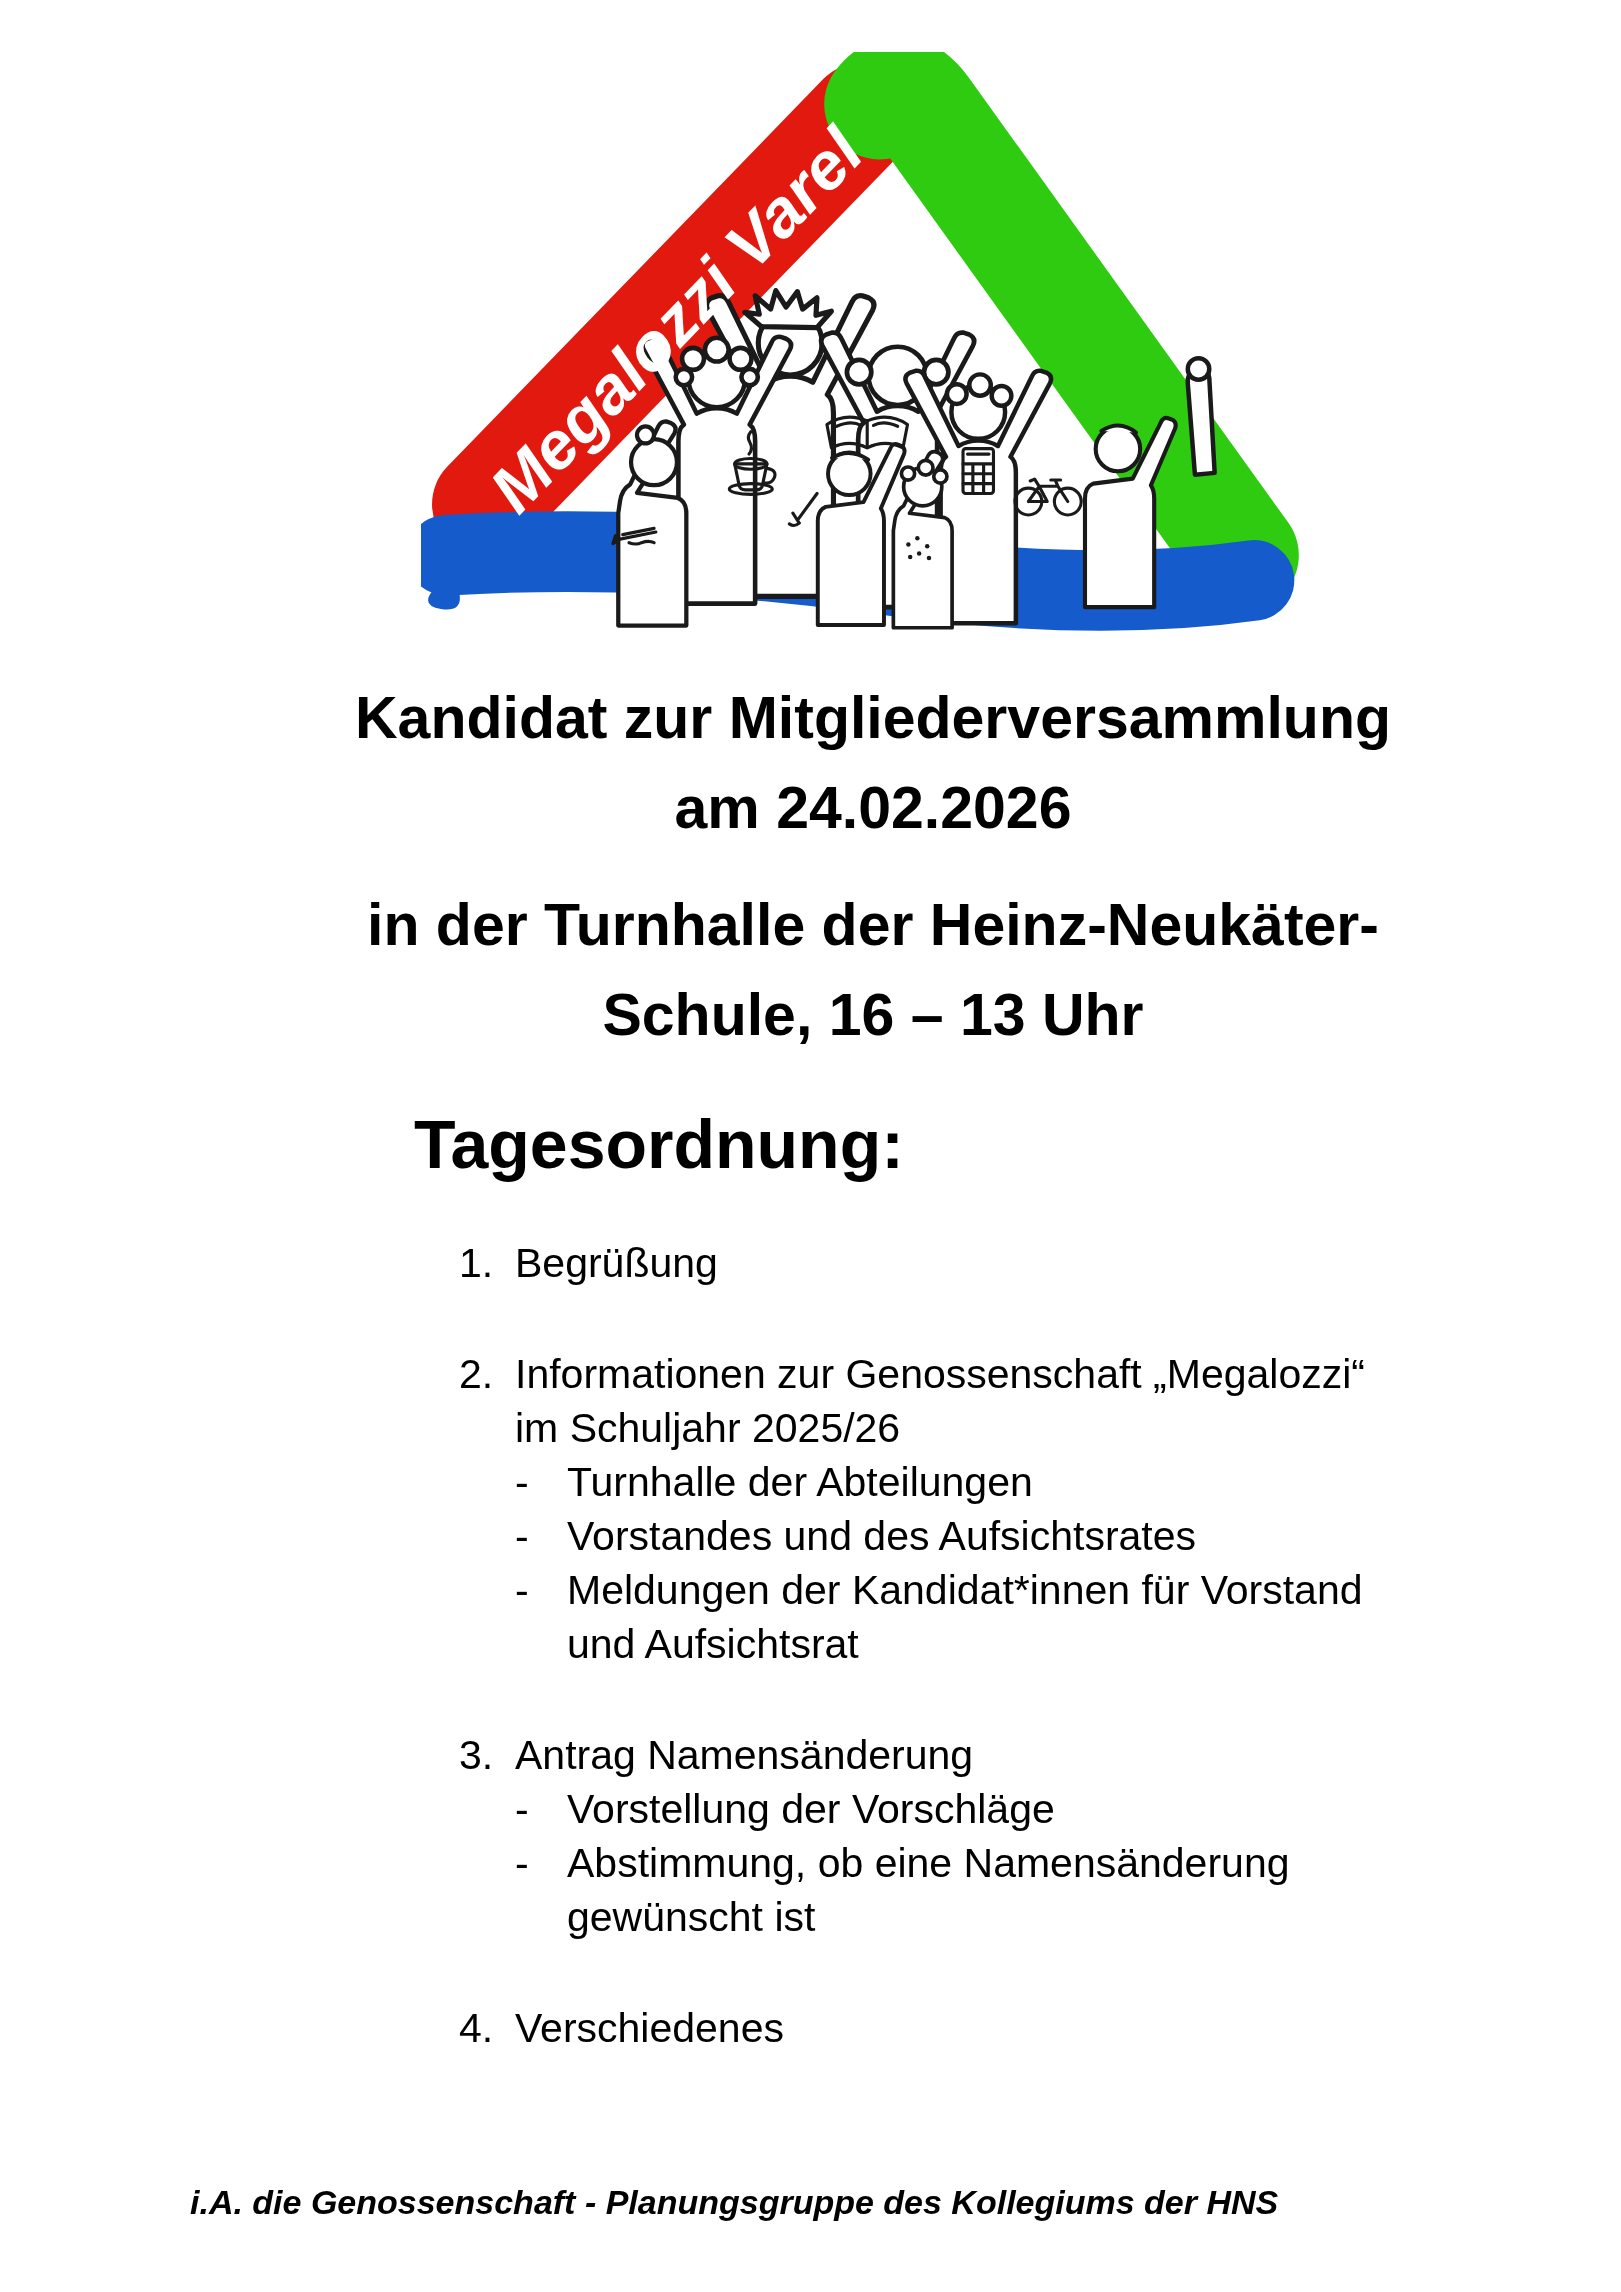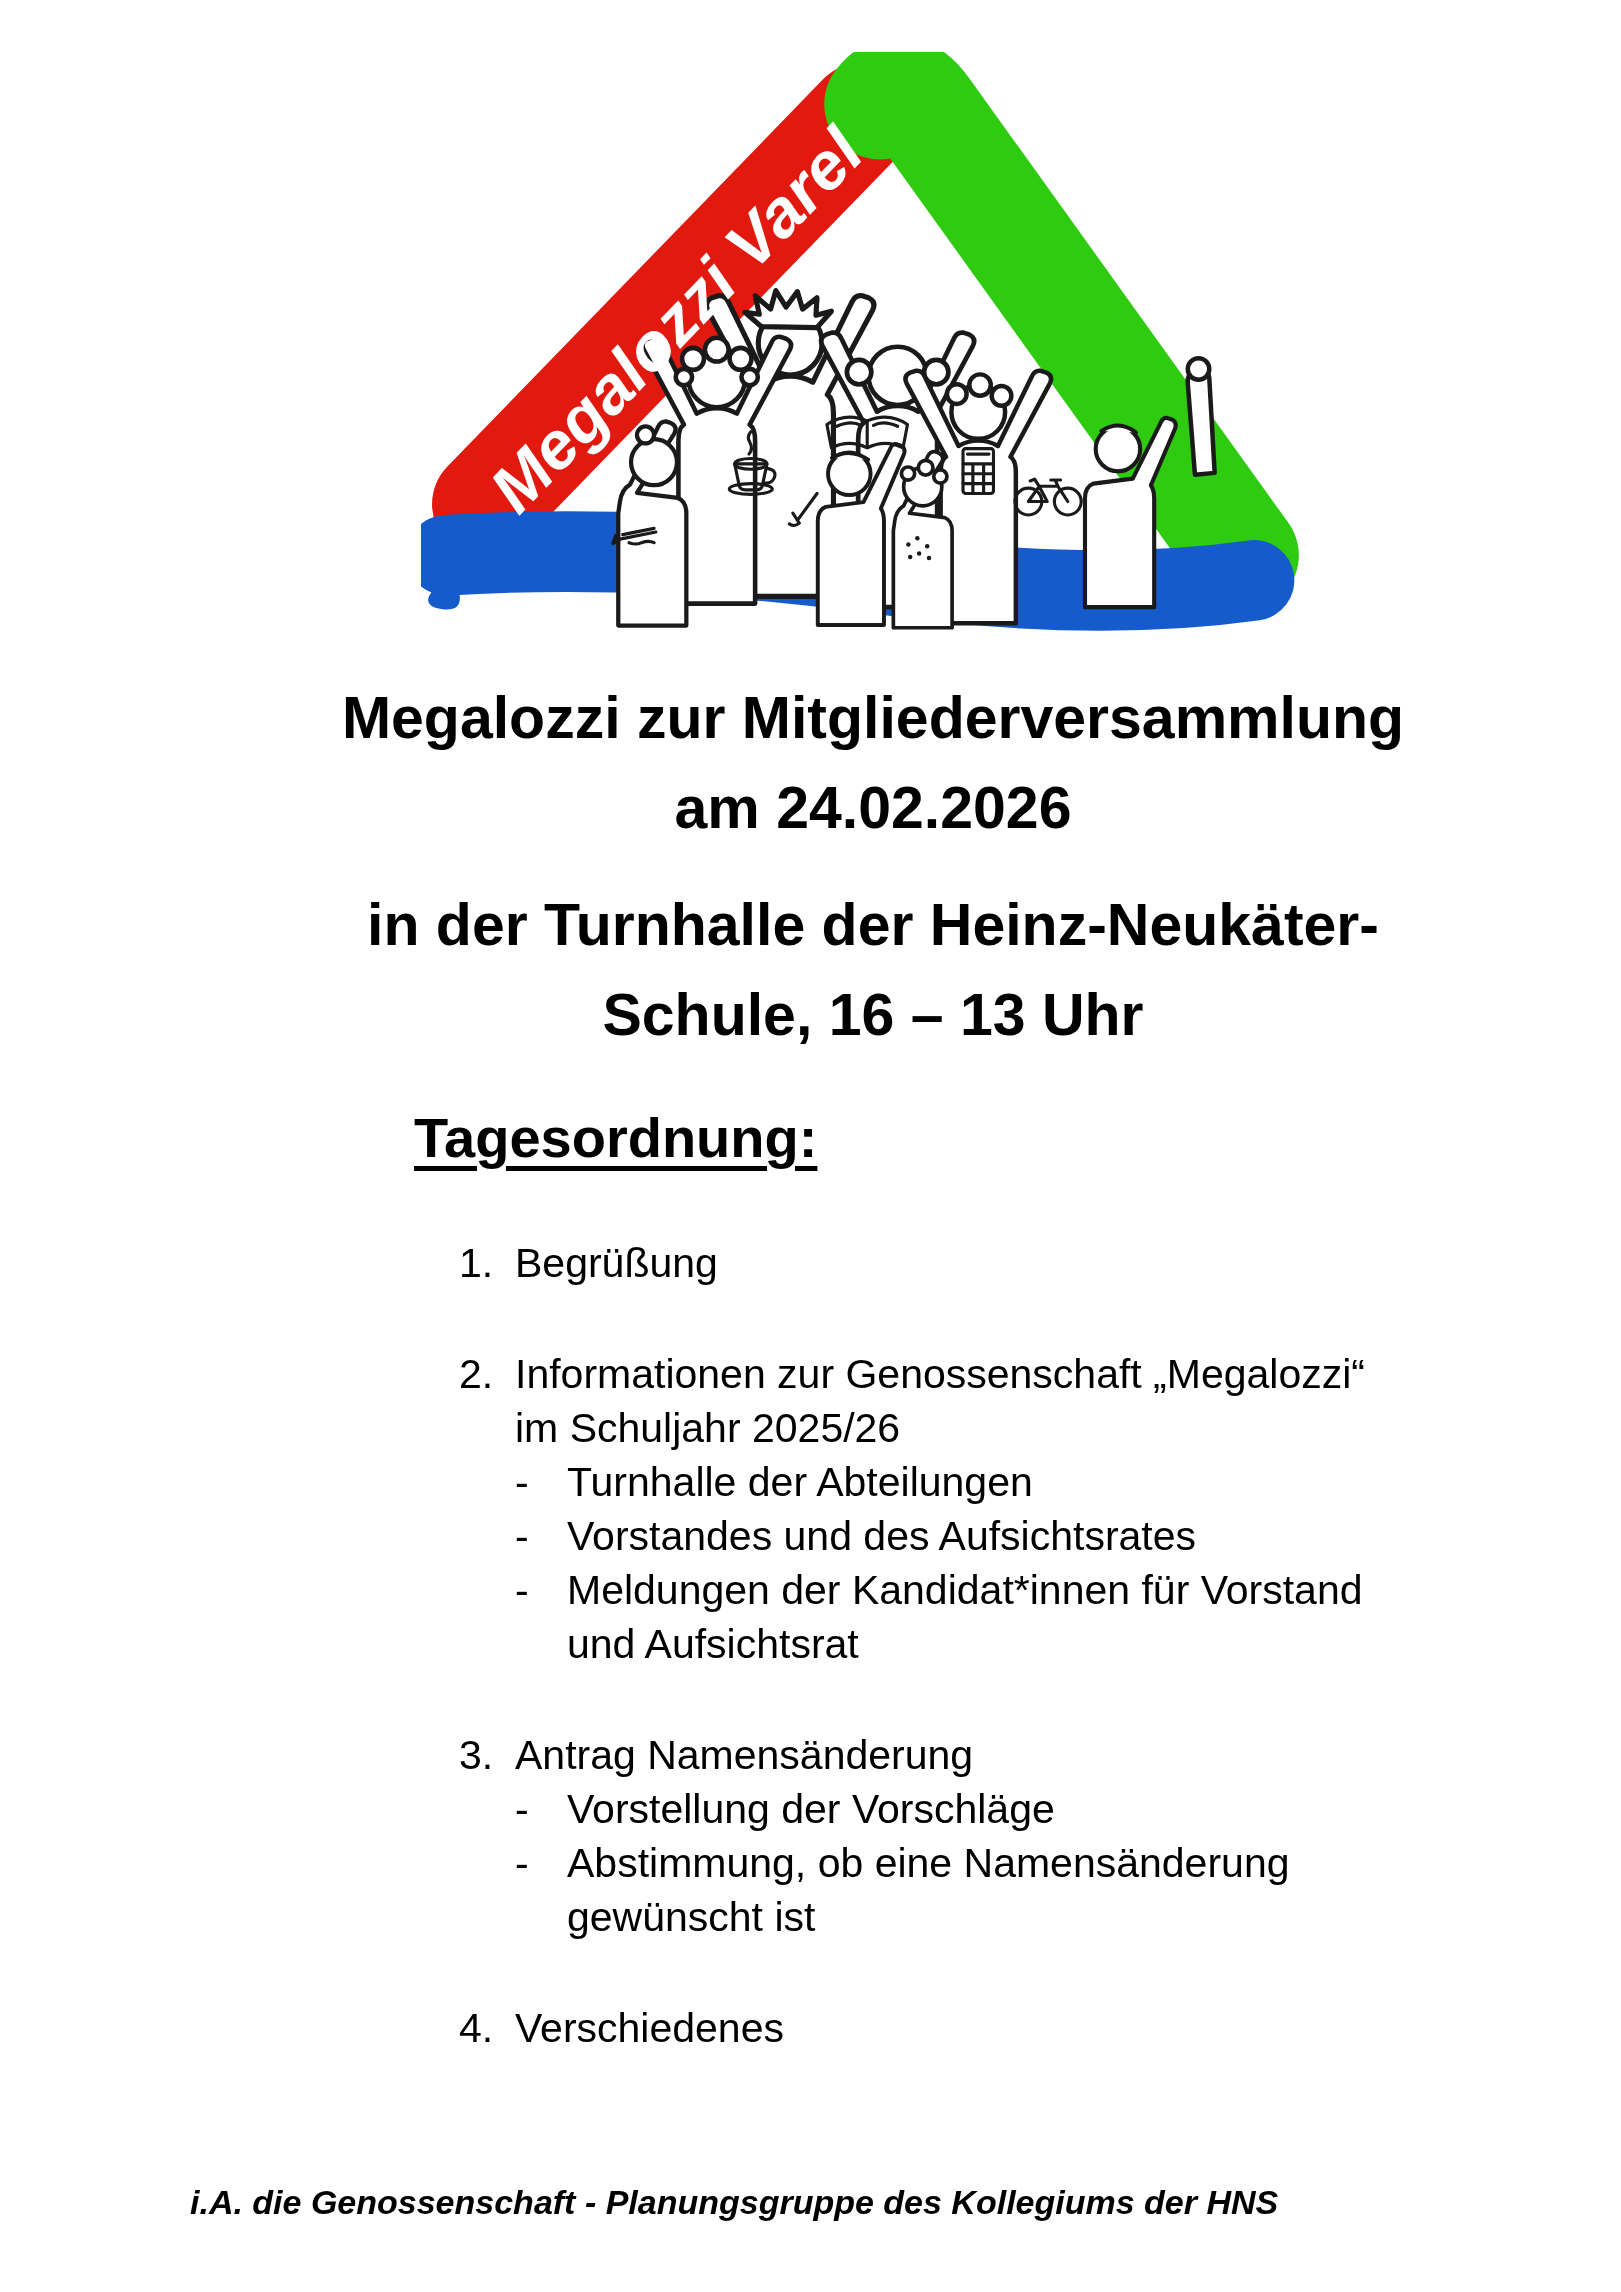--- a/index.html
+++ b/index.html
@@ -22,22 +22,21 @@
     position:absolute;left:125px;top:673px;width:1496px;
     text-align:center;font-weight:bold;font-size:59px;line-height:90px;
     letter-spacing:0px;
   }
   .title-line{display:block;}
   .title-gap{margin-top:27px;}
 
   
   .agenda-heading{
     position:absolute;left:414px;top:1105px;
-    font-size:56px;font-weight:bold;
-    text-decoration:underline;
+    font-size:68px;font-weight:bold;
     text-decoration-thickness:5.4px;
     text-underline-offset:9px;
   }
 
   
   .agenda-list{position:absolute;left:459px;top:1236px;width:1084px;font-size:41px;line-height:54px;}
   .agenda-item{display:flex;margin-bottom:57px;}
   .agenda-item:last-child{margin-bottom:0;}
   .num{flex:none;width:56px;}
   .item-body{flex:1;}
@@ -185,21 +184,21 @@
           <circle class="filled" cx="-10" cy="8" r="2.5"></circle>
           <circle class="filled" cx="11" cy="9" r="2.5"></circle>
         </g>
       </g>
 
       <text transform="rotate(-46 285 300)" x="285" y="325" text-anchor="middle" fill="#ffffff" font-family="Liberation Sans, sans-serif" font-weight="bold" font-style="italic" font-size="74" textLength="560" lengthAdjust="spacingAndGlyphs">Megalozzi  Varel</text>
     </svg>
   </div>
 
   <div class="title-block">
-    <span class="title-line">Megalozzi zur Mitgliederversammlung</span>
+    <span class="title-line">Kandidat zur Mitgliederversammlung</span>
     <span class="title-line">am 24.02.2026</span>
     <span class="title-line title-gap">in der Turnhalle der Heinz-Neukäter-</span>
     <span class="title-line">Schule, 16 – 13 Uhr</span>
   </div>
 
   <div class="agenda-heading">Tagesordnung:</div>
 
   <div class="agenda-list">
 
     <div class="agenda-item">

